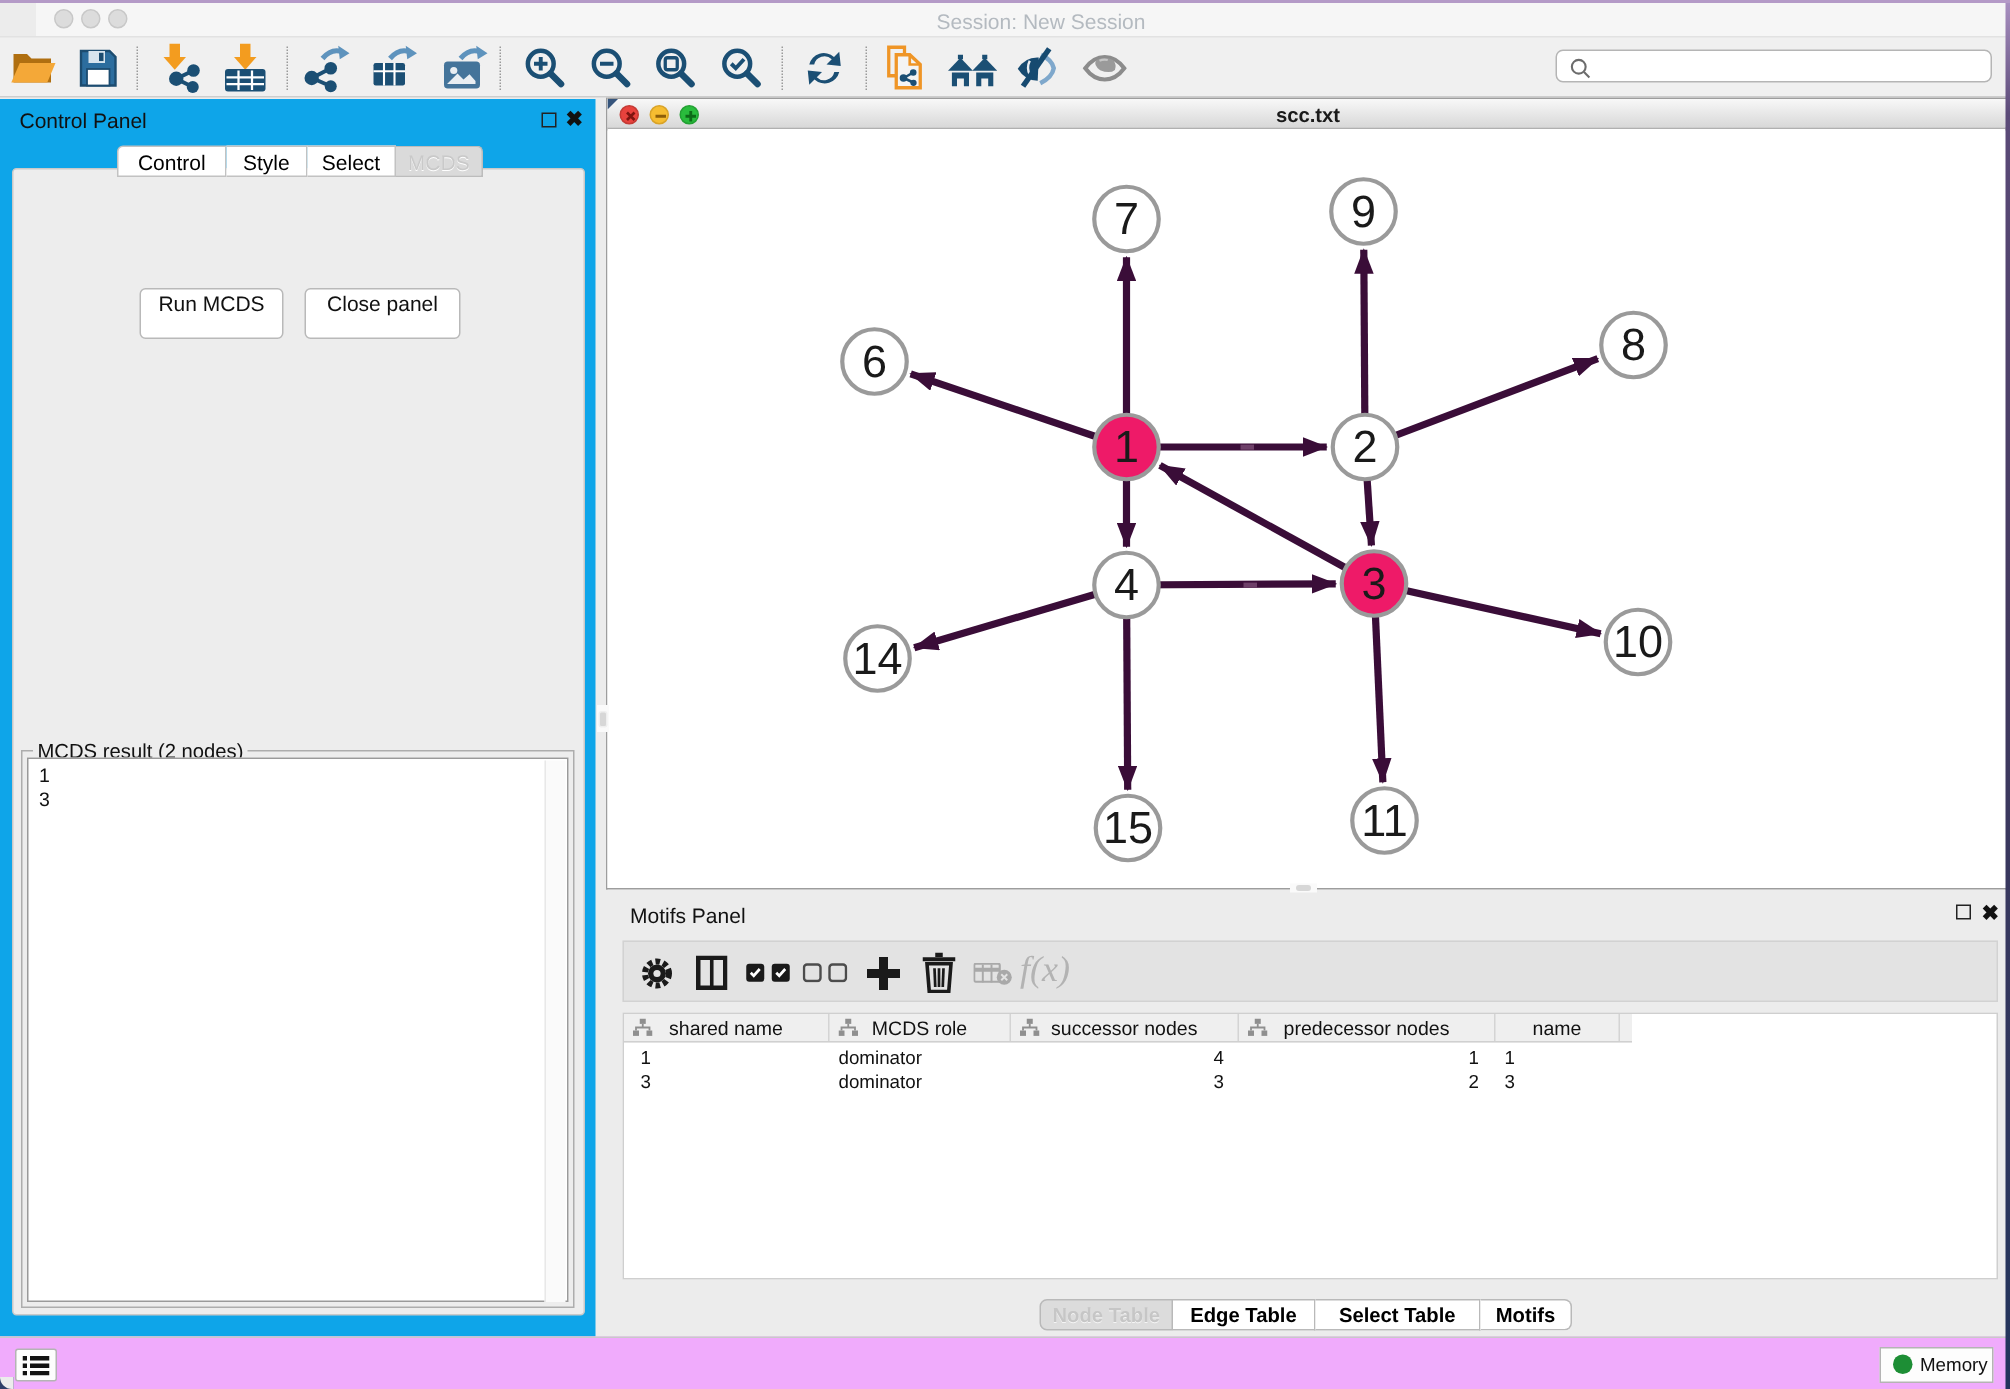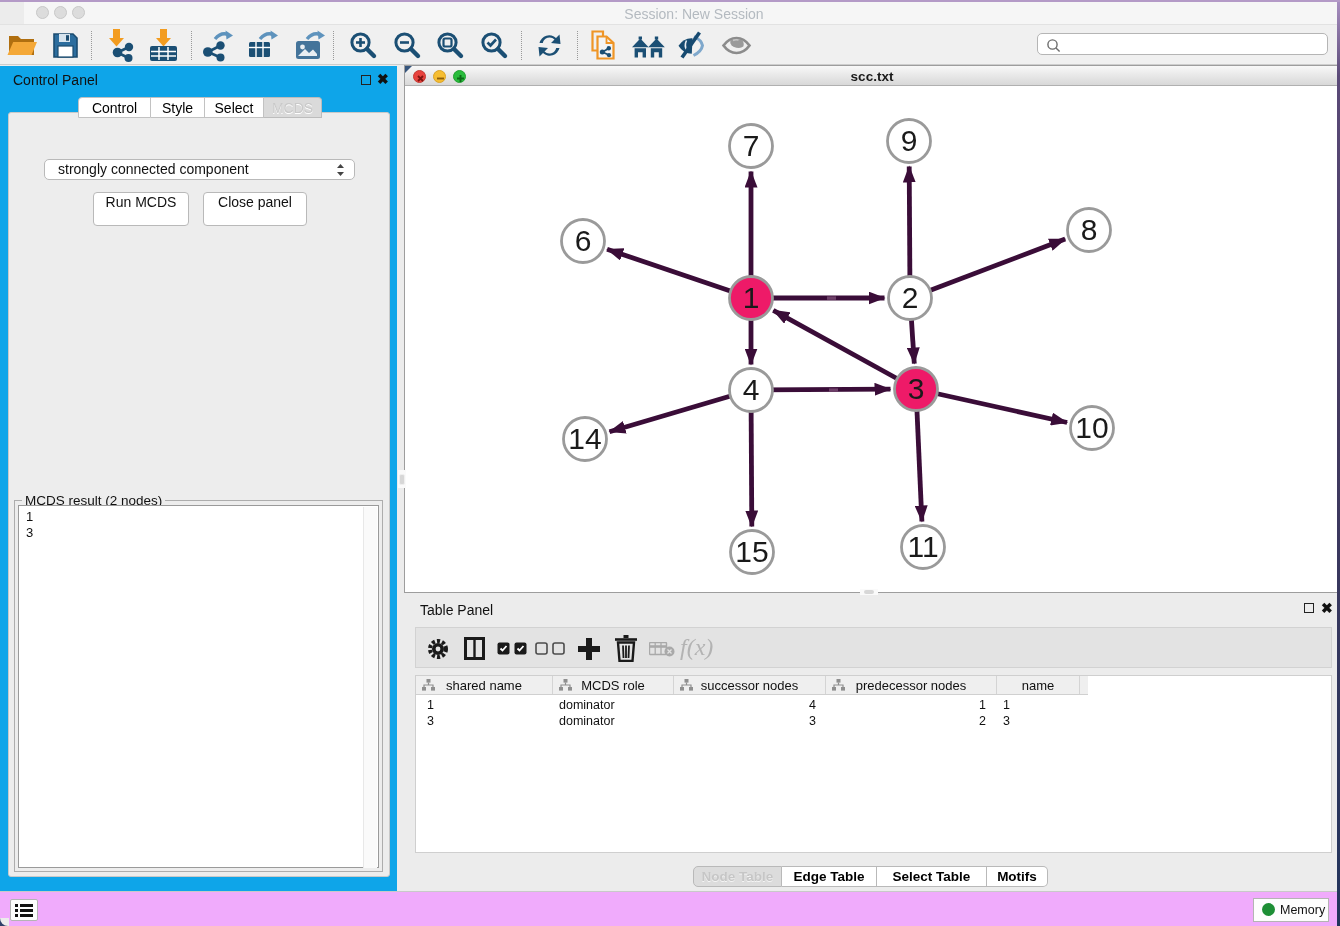--- a/index.html
+++ b/index.html
@@ -200,26 +200,20 @@
 <div class="abs" id="cpanel">
   <h1>Control Panel</h1>
   <div class="floatbtn" style="left:361px;top:9px;"></div>
   <div class="xbtn" style="left:377px;top:8px;">✖</div>
   <div id="cpframe"></div>
   <div id="cptabs">
     <div class="t first" style="width:73px">Control</div>
     <div class="t" style="width:54px">Style</div>
     <div class="t" style="width:59px">Select</div>
     <div class="t sel" style="width:58px">MCDS</div>
-  </div>
-  <div id="dropdown">strongly connected component
-    <svg width="11" height="16" style="position:absolute;right:8px;top:2px" viewBox="0 0 11 16">
-        <path d="M2 6 L5.5 2 L9 6Z" fill="#444"></path>
-        <path d="M2 10 L5.5 14 L9 10Z" fill="#444"></path>
-      </svg>
   </div>
   <div class="btn" style="left:93px;top:126px;width:96px;">Run MCDS</div>
   <div class="btn" style="left:203px;top:126px;width:104px;">Close panel</div>
   <div id="mcdsgroup">
     <span class="gtitle">MCDS result (2 nodes)</span>
     <div id="mcdslist">1<br>3<div id="mcdsscroll"></div></div>
   </div>
 </div>
 
 <div class="abs" id="netwin">
@@ -290,21 +284,21 @@
         <text x="1091" y="438">10</text>
         <text x="922" y="557">11</text>
         <text x="584" y="449">14</text>
         <text x="751" y="562">15</text>
       </g>
     </svg>
   </div>
 </div>
 
 <div class="abs" id="tpanel">
-  <h1>Table Panel</h1>
+  <h1>Motifs Panel</h1>
   <div class="floatbtn" style="left:898px;top:6px;"></div>
   <div class="xbtn" style="left:915px;top:6px;">✖</div>
   <div id="ttool">
     <svg style="position:absolute;left:11px;top:10px" width="22" height="22" viewBox="0 0 22 22">
         <circle cx="11" cy="11" r="8" fill="none" stroke="#1a1a1a" stroke-width="4" stroke-dasharray="3.1 2.1"></circle>
         <circle cx="11" cy="11" r="6" fill="#1a1a1a"></circle>
         <circle cx="11" cy="11" r="2.4" fill="#e3e3e3"></circle>
       </svg>
     <svg style="position:absolute;left:48px;top:9px" width="21" height="23" viewBox="0 0 21 23">
         <rect x="1.5" y="1.5" width="18" height="20" fill="none" stroke="#1a1a1a" stroke-width="3"></rect>

